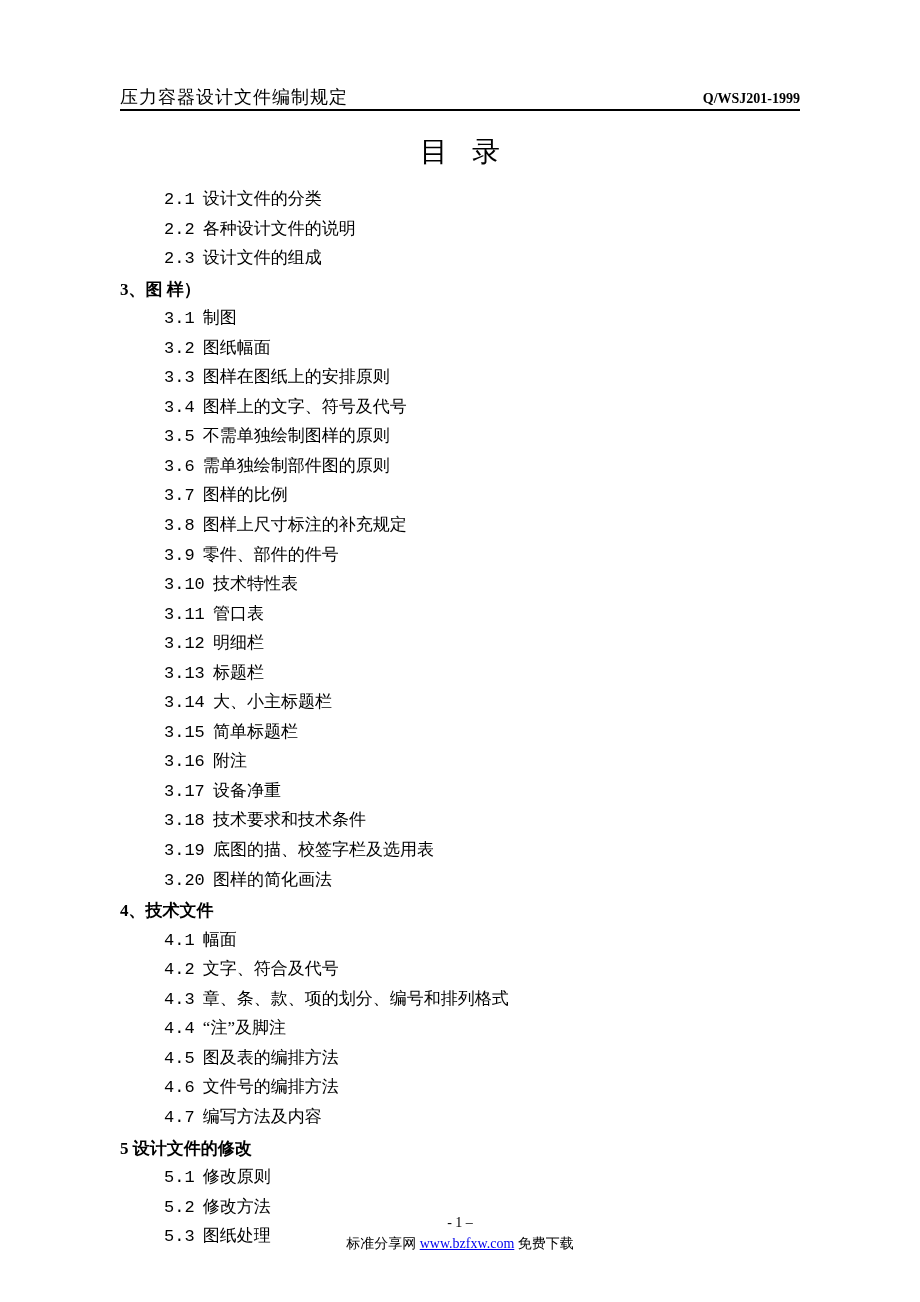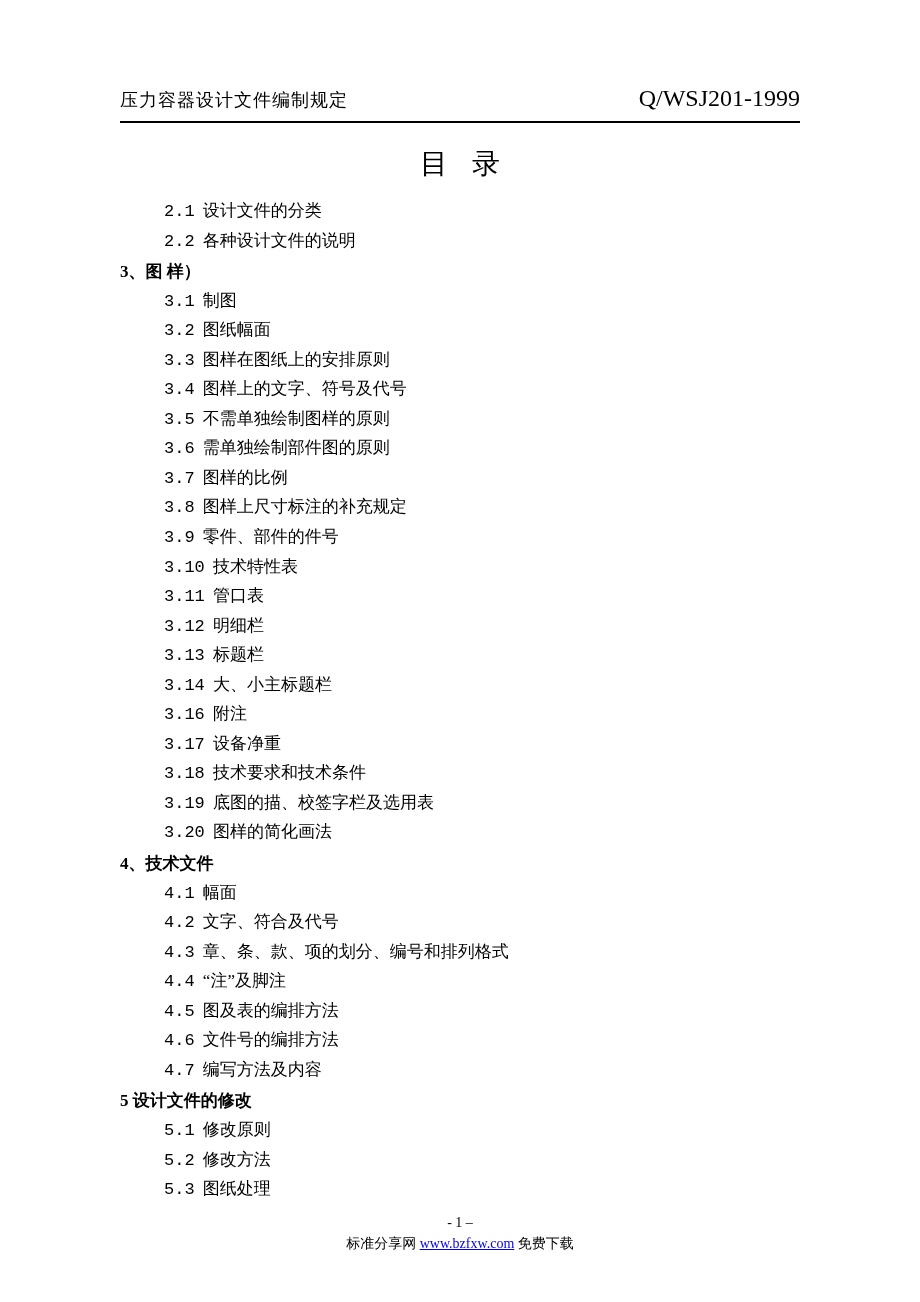--- a/index.html
+++ b/index.html
@@ -16,31 +16,31 @@
       color: #000000;
     }
     .page {
       padding: 85px 120px 40px 120px;
     }
     .header-row {
       display: flex;
       justify-content: space-between;
       align-items: baseline;
       border-bottom: 2px solid #000000;
-      padding-bottom: 9px;
+      padding-bottom: 0;
       margin-bottom: 18px;
       text-align: center;
     }
     .header-left {
       font-size: 18px;
       letter-spacing: 1px;
     }
     .header-right {
-      font-size: 24px;
-      font-weight: normal;
+      font-size: 14px;
+      font-weight: bold;
       font-family: "Times New Roman", serif;
     }
     .title {
       text-align: center;
       font-size: 28px;
       letter-spacing: 24px;
       margin-bottom: 14px;
       padding-left: 24px;
       margin-top: 22px;
     }
@@ -86,35 +86,37 @@
   <div class="header-row">
     <div class="header-left">压力容器设计文件编制规定</div>
     <div class="header-right">Q/WSJ201-1999</div>
   </div>
 
   <div class="title">目录</div>
 
   <div id="toc-body">
       <div class="sub-item"><span class="num">2.1</span> <span>设计文件的分类</span></div>
       <div class="sub-item"><span class="num">2.2</span> <span>各种设计文件的说明</span></div>
+      <div class="sub-item"><span class="num">2.3</span> <span>设计文件的组成</span></div>
       <div class="section-heading"><span class="num">3、</span><span>图  样）</span></div>
       <div class="sub-item"><span class="num">3.1</span> <span>制图</span></div>
       <div class="sub-item"><span class="num">3.2</span> <span>图纸幅面</span></div>
       <div class="sub-item"><span class="num">3.3</span> <span>图样在图纸上的安排原则</span></div>
       <div class="sub-item"><span class="num">3.4</span> <span>图样上的文字、符号及代号</span></div>
       <div class="sub-item"><span class="num">3.5</span> <span>不需单独绘制图样的原则</span></div>
       <div class="sub-item"><span class="num">3.6</span> <span>需单独绘制部件图的原则</span></div>
       <div class="sub-item"><span class="num">3.7</span> <span>图样的比例</span></div>
       <div class="sub-item"><span class="num">3.8</span> <span>图样上尺寸标注的补充规定</span></div>
       <div class="sub-item"><span class="num">3.9</span> <span>零件、部件的件号</span></div>
       <div class="sub-item"><span class="num">3.10</span> <span>技术特性表</span></div>
       <div class="sub-item"><span class="num">3.11</span> <span>管口表</span></div>
       <div class="sub-item"><span class="num">3.12</span> <span>明细栏</span></div>
       <div class="sub-item"><span class="num">3.13</span> <span>标题栏</span></div>
       <div class="sub-item"><span class="num">3.14</span> <span>大、小主标题栏</span></div>
+      <div class="sub-item"><span class="num">3.15</span> <span>简单标题栏</span></div>
       <div class="sub-item"><span class="num">3.16</span> <span>附注</span></div>
       <div class="sub-item"><span class="num">3.17</span> <span>设备净重</span></div>
       <div class="sub-item"><span class="num">3.18</span> <span>技术要求和技术条件</span></div>
       <div class="sub-item"><span class="num">3.19</span> <span>底图的描、校签字栏及选用表</span></div>
       <div class="sub-item"><span class="num">3.20</span> <span>图样的简化画法</span></div>
       <div class="section-heading"><span class="num">4、</span><span>技术文件</span></div>
       <div class="sub-item"><span class="num">4.1</span> <span>幅面</span></div>
       <div class="sub-item"><span class="num">4.2</span> <span>文字、符合及代号</span></div>
       <div class="sub-item"><span class="num">4.3</span> <span>章、条、款、项的划分、编号和排列格式</span></div>
       <div class="sub-item"><span class="num">4.4</span> <span>“注”及脚注</span></div>

